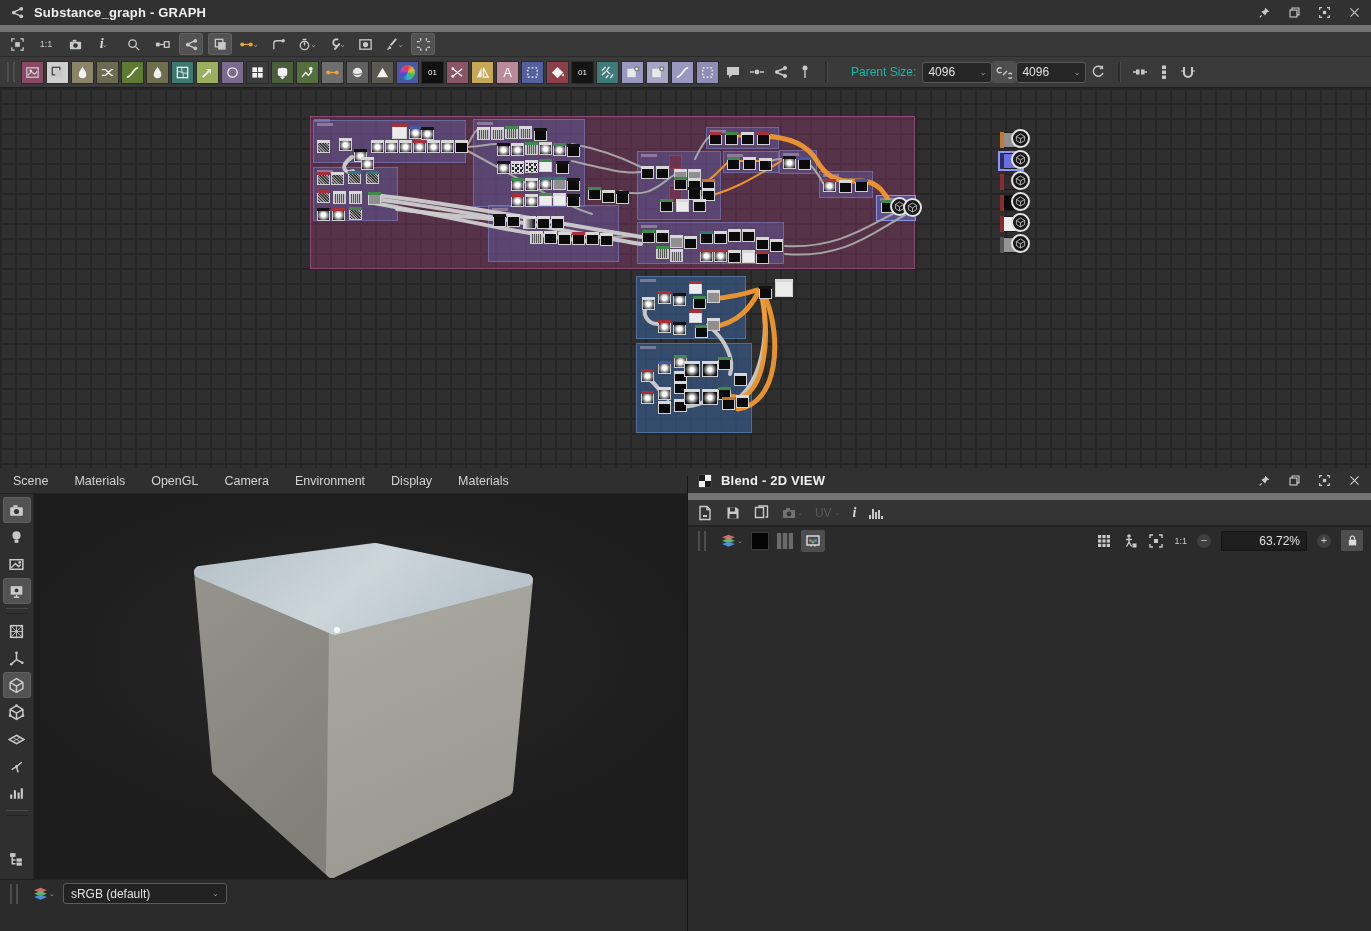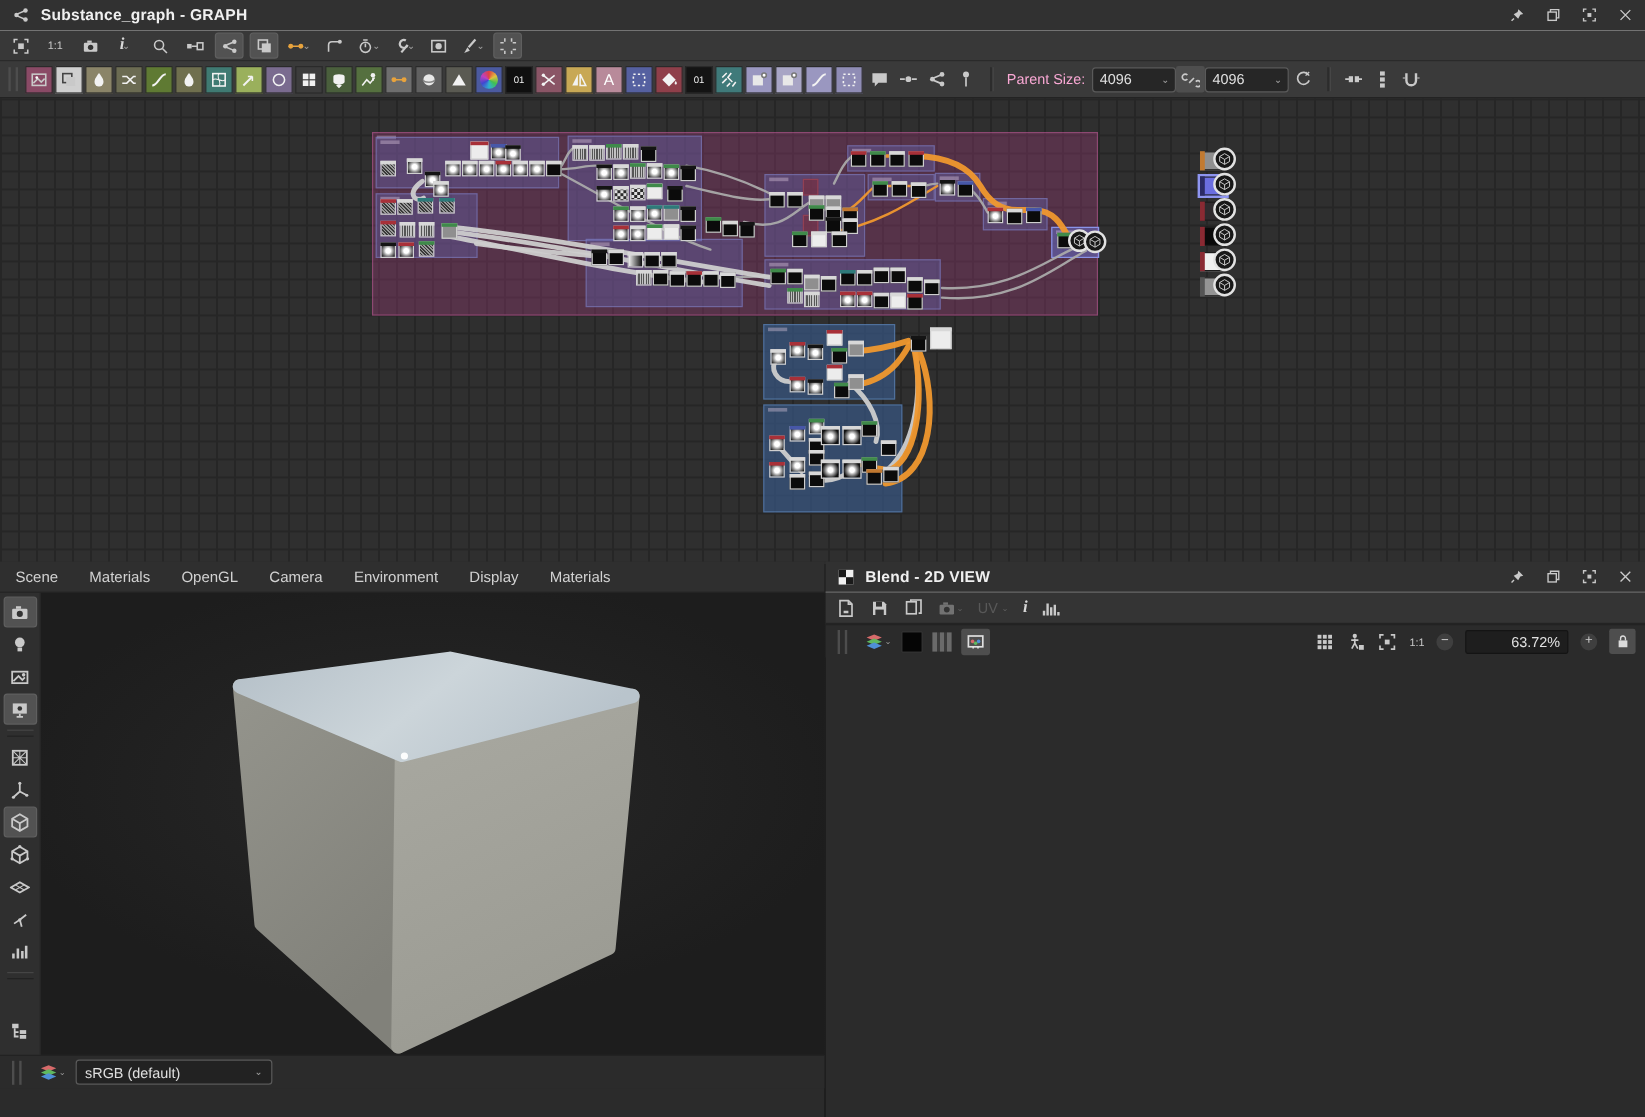--- a/index.html
+++ b/index.html
@@ -4,39 +4,39 @@
 <style>
   html,body{margin:0;padding:0;background:#161616;}
   body{width:1371px;height:931px;position:relative;overflow:hidden;
        font-family:"Liberation Sans","DejaVu Sans",sans-serif;color:#d6d6d6;font-size:12px;}
   .panel{position:absolute;background:#2b2b2b;}
   #graph-panel{left:0;top:0;width:1371px;height:467px;}
   #view3d{left:0;top:468px;width:687px;height:463px;}
   #view2d{left:688px;top:468px;width:683px;height:463px;}
 
   
-  .phead{height:25px;background:#313131;border-bottom:1px solid #737373;display:flex;align-items:center;padding:0 10px;gap:9px;}
+  .phead{height:25px;background:#313131;border-bottom:7px solid #737373;display:flex;align-items:center;padding:0 10px;gap:9px;}
   .phead .ttl{font-weight:bold;font-size:13px;color:#f0f0f0;letter-spacing:.2px;}
   .winbtns{margin-left:auto;display:flex;gap:17px;align-items:center;}
   .i{display:inline-block;vertical-align:middle;}
   svg.i{stroke:#c9c9c9;fill:none;stroke-width:1.4;}
   .winbtns svg{width:13px;height:13px;}
 
   
   .tb1{height:24px;background:#383838;display:flex;align-items:center;padding:0 6px;gap:7px;border-bottom:1px solid #2a2a2a;}
   .tbtn{width:22px;height:20px;display:flex;align-items:center;justify-content:center;border-radius:2px;position:relative;}
   .tbtn.active{background:#525252;box-shadow:0 0 0 1px #5f5f5f;}
   .tbtn svg{width:15px;height:15px;}
   .chev{font-size:8px;color:#9a9a9a;margin-left:-2px;}
   .tb2{height:30px;background:#3a3a3a;display:flex;align-items:center;padding:0 5px;border-bottom:1px solid #1f1f1f;}
   .grip{width:4px;height:20px;border-left:2px solid #4d4d4d;border-right:2px solid #4d4d4d;margin:0 6px 0 2px;}
   .tile{width:23px;height:23px;margin-right:2px;display:flex;align-items:center;justify-content:center;border:1px solid #2a2a2a;box-sizing:border-box;font-size:10px;color:#f2f2f2;}
   .tile svg{width:15px;height:15px;}
   .vsep{width:2px;height:20px;background:#2c2c2c;box-shadow:1px 0 0 #4a4a4a;margin:0 8px;}
-  .pslabel{color:#f9a8d4;font-size:12px;margin:0 6px 0 4px;}
+  .pslabel{color:#14b8a6;font-size:12px;margin:0 6px 0 16px;}
   .psel{width:58px;height:19px;background:#262626;border:1px solid #5a5a5a;border-radius:3px;display:flex;align-items:center;justify-content:space-between;padding:0 5px;color:#e0e0e0;font-size:12px;}
   .psel .chev{margin:0;}
   .plainic{width:24px;height:22px;display:flex;align-items:center;justify-content:center;border-radius:2px;}
   .plainic svg{width:16px;height:16px;}
   .plainic.active{background:#4e4e4e;}
 
   
   #gcanvas{position:relative;width:1371px;height:388px;background-color:#2f2f2f;
     background-image:linear-gradient(#262626 2px,transparent 2px),linear-gradient(90deg,#262626 2px,transparent 2px);
     background-size:15px 15px;overflow:hidden;}

